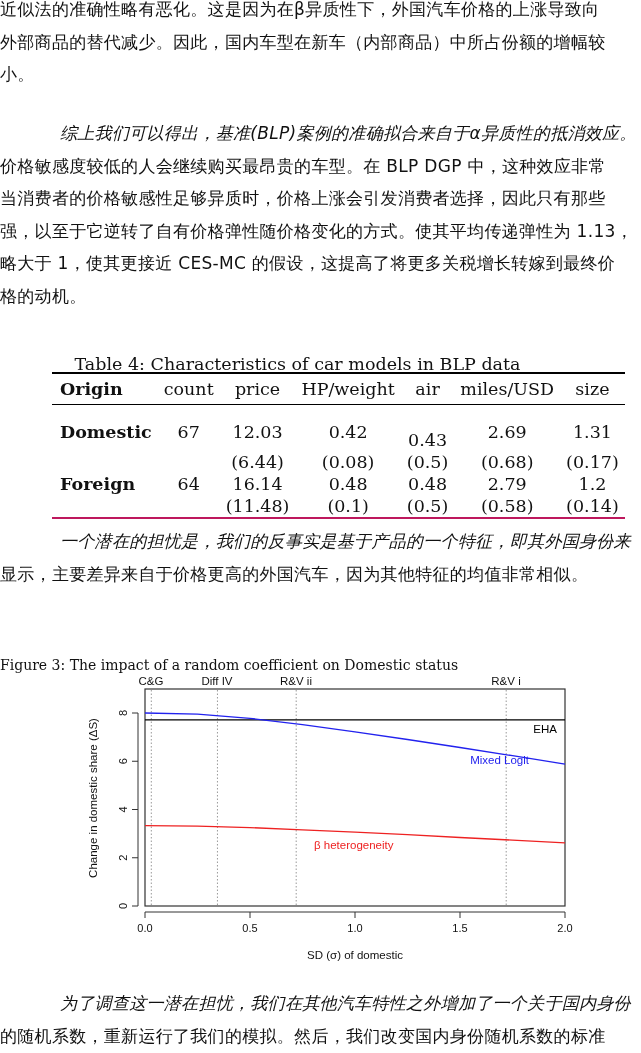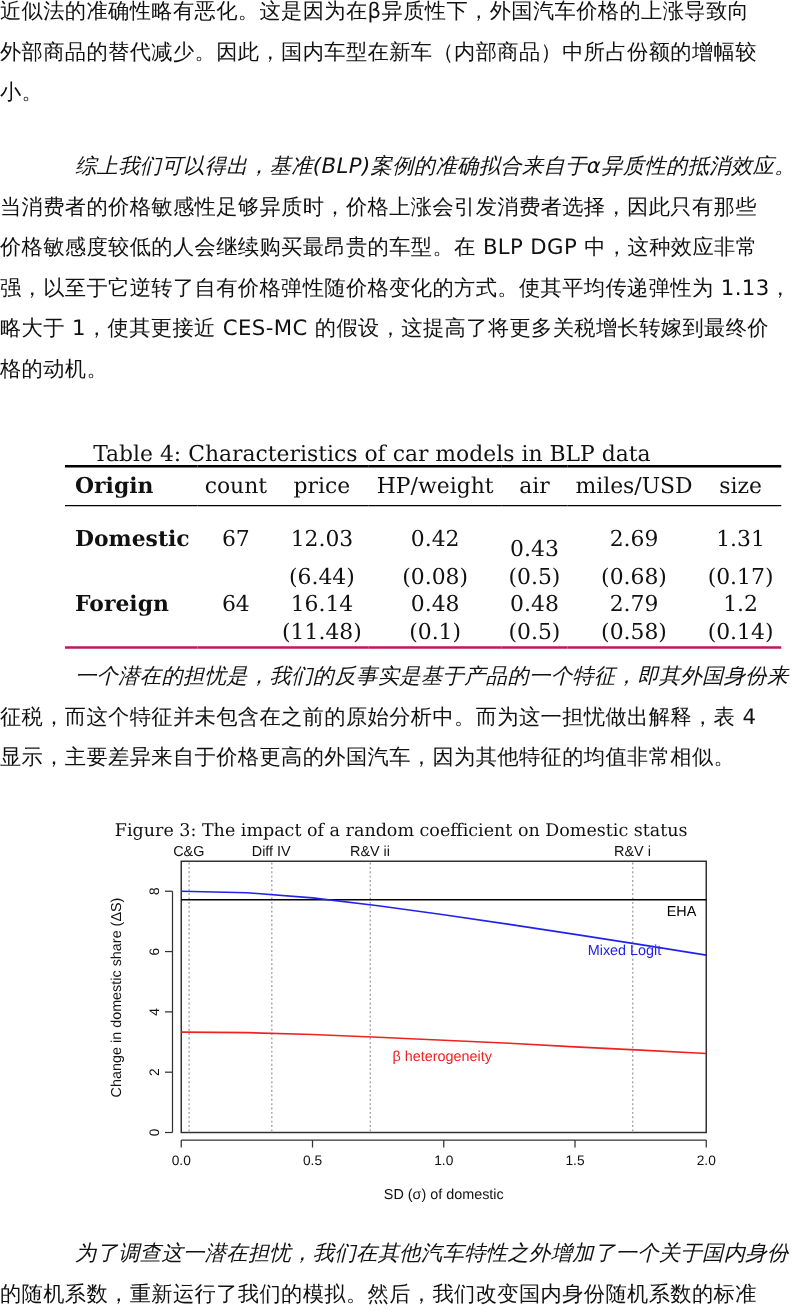--- a/index.html
+++ b/index.html
@@ -11,38 +11,38 @@
   .indent { padding-left:60px;font-style:italic; }
   .tbl-caption { position:absolute; top:354px; left:0; width:595px; text-align:center;
                  font-family:"DejaVu Serif","Liberation Serif",serif; font-size:17.5px; }
   table.data { position:absolute; top:372px; left:52px; width:555px; border-collapse:collapse;
                font-family:"DejaVu Serif","Liberation Serif",serif; font-size:17.5px; }
   table.data th, table.data td { padding:0 6px; height:22px; font-weight:normal; text-align:center; }
   table.data th:first-child, table.data td:first-child { text-align:left; padding-left:8px;font-weight:bold; }
   table.data thead tr { border-top:2px solid #000; border-bottom:1px solid #000; }
   table.data thead th { height:30px; }
   table.data tbody tr.last { border-bottom:2px solid #be185d; }
-  .fig-title { position:absolute; top:657px; left:0; width:550px; text-align:right;
+  .fig-title { position:absolute; top:657px; left:0; width:550px; text-align:left;
                font-family:"DejaVu Serif","Liberation Serif",serif; font-size:14px; }
   svg.chart { position:absolute; left:80px; top:668px; }
   svg.chart text { font-family:"Liberation Sans","DejaVu Sans",sans-serif; }
 </style>
 </head>
 <body>
 
 <div class="para" style="top:-7px;">
   <span class="line">近似法的准确性略有恶化。这是因为在β异质性下，外国汽车价格的上涨导致向</span>
   <span class="line">外部商品的替代减少。因此，国内车型在新车（内部商品）中所占份额的增幅较</span>
   <span class="line">小。</span>
 </div>
 
 <div class="para" style="top:117px;">
   <span class="line indent">综上我们可以得出，基准(BLP)案例的准确拟合来自于α异质性的抵消效应。</span>
+  <span class="line">价格敏感度较低的人会继续购买最昂贵的车型。在 BLP DGP 中，这种效应非常</span>
   <span class="line">当消费者的价格敏感性足够异质时，价格上涨会引发消费者选择，因此只有那些</span>
-  <span class="line">价格敏感度较低的人会继续购买最昂贵的车型。在 BLP DGP 中，这种效应非常</span>
   <span class="line">强，以至于它逆转了自有价格弹性随价格变化的方式。使其平均传递弹性为 1.13，</span>
   <span class="line">略大于 1，使其更接近 CES-MC 的假设，这提高了将更多关税增长转嫁到最终价</span>
   <span class="line">格的动机。</span>
 </div>
 
 <div class="tbl-caption">Table 4: Characteristics of car models in BLP data</div>
 <table class="data">
   <thead>
     <tr>
       <th>Origin</th>
@@ -89,21 +89,20 @@
       <td>(0.1)</td>
       <td>(0.5)</td>
       <td>(0.58)</td>
       <td>(0.14)</td>
     </tr>
   </tbody>
 </table>
 
 <div class="para" style="top:525px;">
   <span class="line indent">一个潜在的担忧是，我们的反事实是基于产品的一个特征，即其外国身份来</span>
-  <span class="line">征税，而这个特征并未包含在之前的原始分析中。而为这一担忧做出解释，表 4</span>
   <span class="line">显示，主要差异来自于价格更高的外国汽车，因为其他特征的均值非常相似。</span>
 </div>
 
 <div class="fig-title">Figure 3: The impact of a random coefficient on Domestic status</div>
 
 <svg class="chart" width="520" height="300" viewBox="0 0 520 300">
 
   <rect x="65" y="21" width="420" height="217" fill="none" stroke="#333" stroke-width="1.2"></rect>
 
   <g font-size="11.5" fill="#111">

